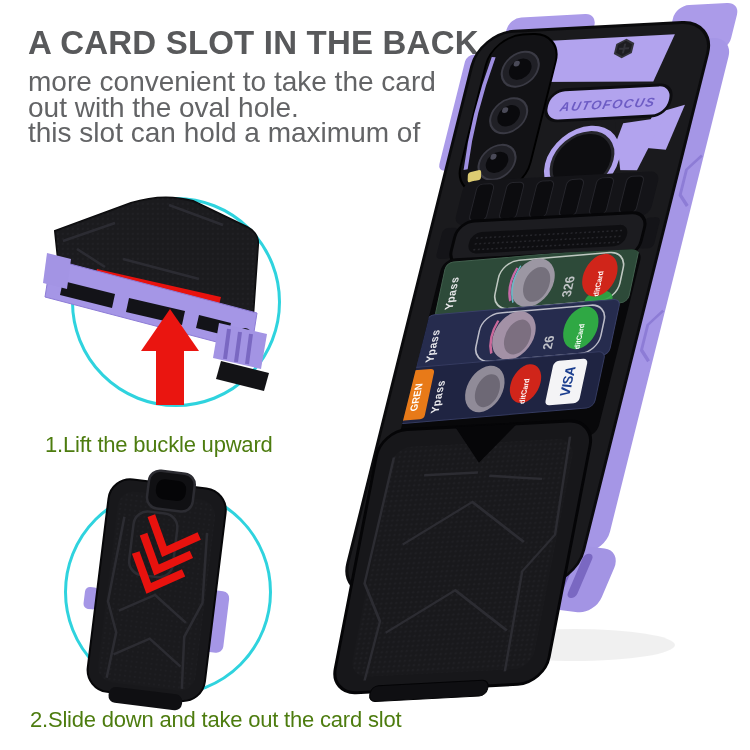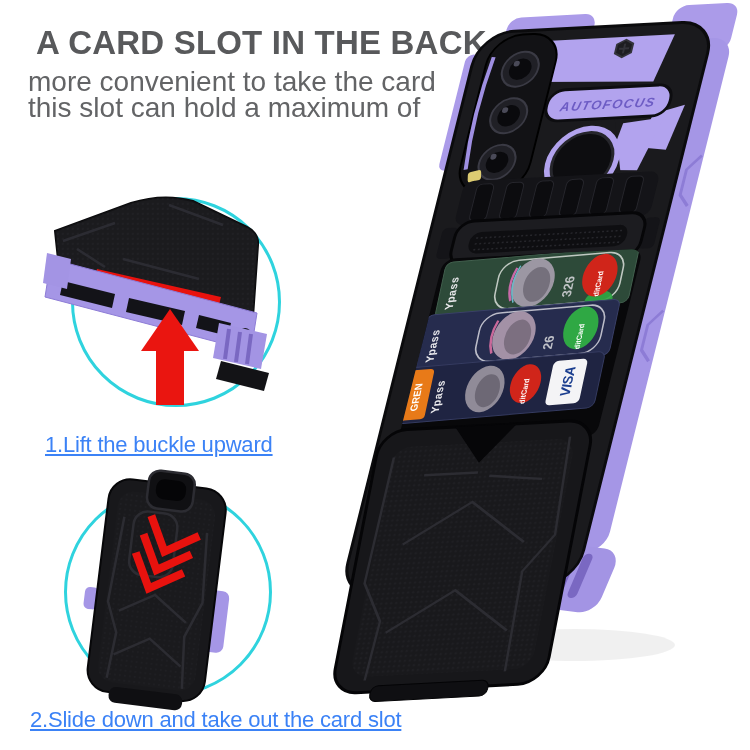--- a/index.html
+++ b/index.html
@@ -1,44 +1,45 @@
 <!DOCTYPE html>
 <html><head>
 <meta charset="utf-8">
 <style>
   html,body{margin:0;padding:0;}
   body{width:750px;height:750px;position:relative;background:#ffffff;overflow:hidden;
        font-family:"Liberation Sans","DejaVu Sans",sans-serif;}
-  .page-title{position:absolute;left:36px;top:24px;font-size:33px;font-weight:700;
+  .page-title{position:absolute;left:28px;top:24px;font-size:33px;font-weight:700;
       letter-spacing:0.2px;color:#58595b;white-space:nowrap;}
   .desc{position:absolute;left:28px;top:69px;font-size:28px;line-height:25.5px;color:#636466;}
   .callout-circle{position:absolute;border-radius:50%;border:3px solid #2fd3de;background:#ffffff;box-sizing:border-box;}
   #circle1{left:71px;top:197px;width:210px;height:210px;}
   #circle2{left:64px;top:488px;width:208px;height:208px;}
   .callout-art{position:absolute;overflow:visible;}
   #art1{left:26px;top:152px;width:300px;height:290px;}
   #art2{left:24px;top:448px;width:288px;height:288px;}
-  .caption{position:absolute;color:#3b82f6;font-size:22px;letter-spacing:-0.2px;white-space:nowrap;text-decoration:underline;}
+  .caption{position:absolute;color:#4d7c0f;font-size:22px;letter-spacing:-0.2px;white-space:nowrap;}
   #caption1{left:45px;top:432px;}
   #caption2{left:14px;top:707px;margin-left:16px;}
   .phone-svg{position:absolute;left:0;top:0;width:750px;height:750px;overflow:visible;}
   svg text{font-family:"Liberation Sans","DejaVu Sans",sans-serif;}
   .autofocus-text{font-size:13px;font-weight:700;font-style:italic;letter-spacing:1.5px;fill:#6d5cc4;}
   .cpass{font-size:11px;font-weight:700;fill:#e9e9ec;letter-spacing:0.5px;}
   .cnum{font-size:13px;font-weight:700;fill:#cfd0d4;opacity:.9;}
   .cbadge{font-size:7.5px;font-weight:700;fill:#ffffff;}
   .ctab{font-size:10px;font-weight:700;fill:#ffffff;}
   .cvisa{font-size:14px;font-weight:700;font-style:italic;fill:#1b3e8f;letter-spacing:-0.5px;}
 </style>
 </head>
 <body>
 
 <div class="page-title">A CARD SLOT IN THE BACK</div>
 <div class="desc">
   <div>more convenient to take the card</div>
+  <div>out with the oval hole.</div>
   <div>this slot can hold a maximum of</div>
 </div>
 
 <svg class="phone-svg" viewBox="0 0 750 750" aria-hidden="true">
   <defs>
     <pattern id="texA" width="5" height="5" patternUnits="userSpaceOnUse">
       <rect width="5" height="5" fill="#1b1b1e"></rect>
         <circle cx="1.8" cy="1.8" r="1.1" fill="#26262b"></circle>
     </pattern>
     <clipPath id="cardwin">

